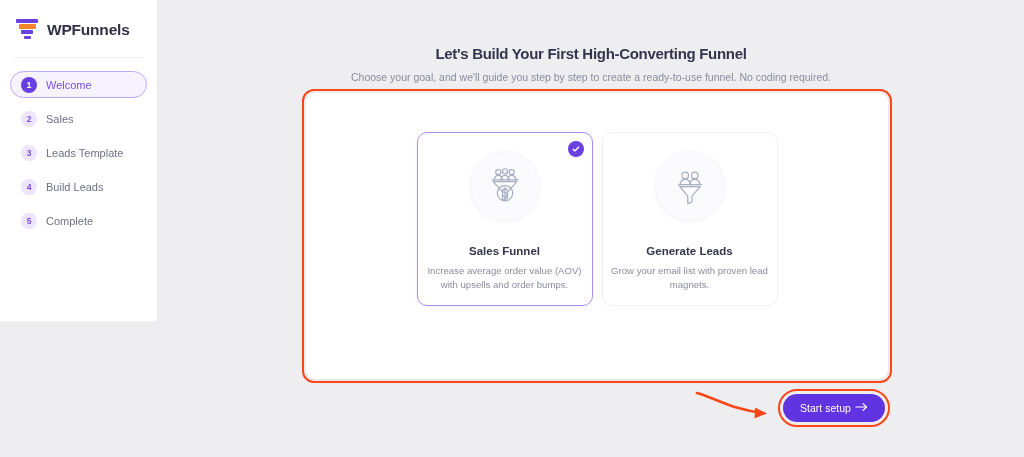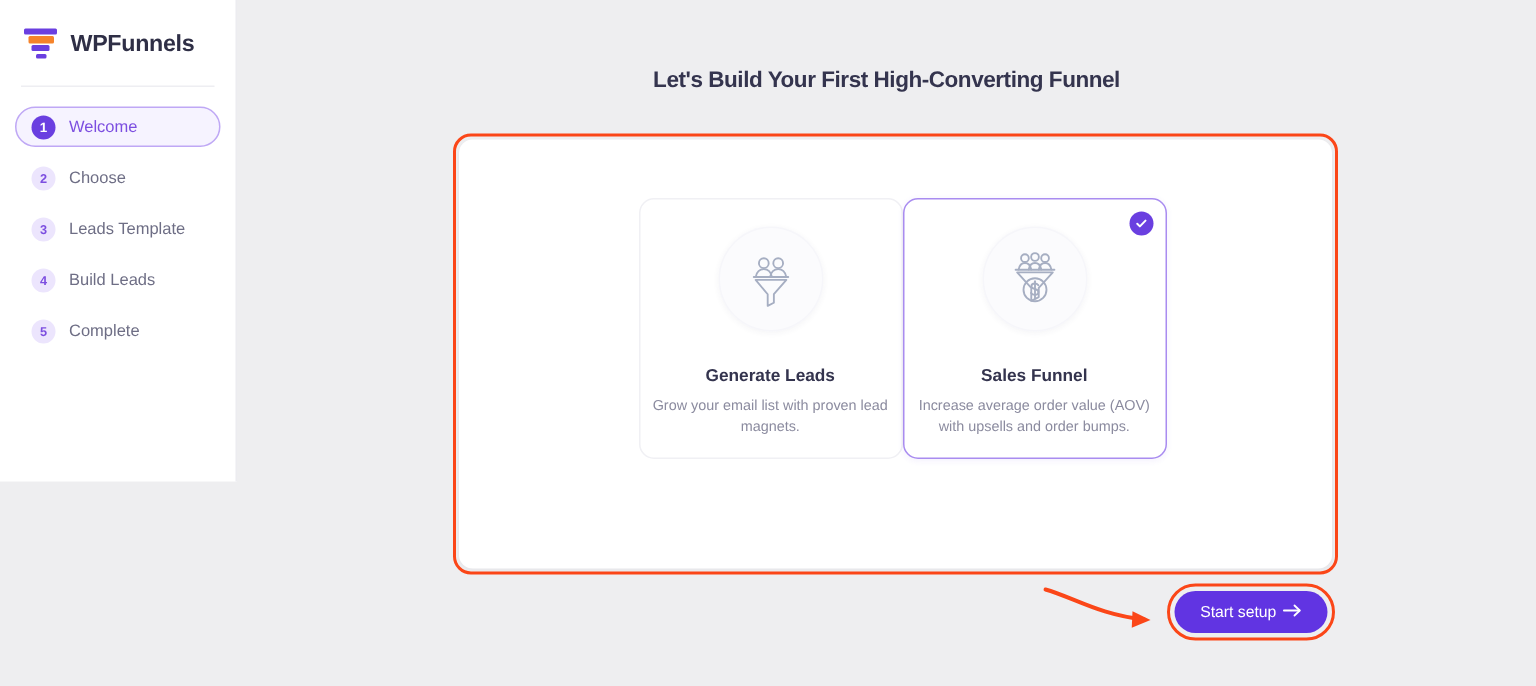--- a/index.html
+++ b/index.html
@@ -323,21 +323,21 @@
 
     <nav class="steps">
 
       <div class="step active">
         <span class="step-badge">1</span>
         <span class="step-label">Welcome</span>
       </div>
 
       <div class="step">
         <span class="step-badge">2</span>
-        <span class="step-label">Choose</span>
+        <span class="step-label">Sales</span>
       </div>
 
       <div class="step">
         <span class="step-badge">3</span>
         <span class="step-label">Leads Template</span>
       </div>
 
       <div class="step">
         <span class="step-badge">4</span>
         <span class="step-label">Build Leads</span>
@@ -347,43 +347,27 @@
         <span class="step-badge">5</span>
         <span class="step-label">Complete</span>
       </div>
 
     </nav>
   </aside>
 
   <main class="main">
 
     <h1 class="headline">Let's Build Your First High-Converting Funnel</h1>
+    <p class="subhead">Choose your goal, and we'll guide you step by step to create a ready-to-use funnel. No coding required.</p>
 
     <div class="panel-annot"></div>
 
     <section class="panel">
 
       <div class="cards">
-
-        <div class="card plain">
-
-          <span class="icon-circle">
-            <svg width="46" height="46" viewBox="0 0 48 48" fill="none" stroke="#a6aec2" stroke-width="1.3" stroke-linecap="round" stroke-linejoin="round">
-              <circle cx="19" cy="13" r="3.4"></circle>
-              <circle cx="29" cy="13" r="3.4"></circle>
-              <path d="M13.4 22.5c0.7-3.7 2.8-5.4 5.6-5.4s4.9 1.7 5.6 5.4"></path>
-              <path d="M23.4 22.5c0.7-3.7 2.8-5.4 5.6-5.4s4.9 1.7 5.6 5.4"></path>
-              <path d="M12 22.6h24"></path>
-              <path d="M13.3 24.6h21.4L26 34.6v5.9l-4.3 2.2v-8.1L13.3 24.6z"></path>
-            </svg>
-          </span>
-
-          <div class="card-title">Generate Leads</div>
-          <div class="card-desc">Grow your email list with proven lead magnets.</div>
-        </div>
 
         <div class="card selected">
 
           <span class="card-check">
             <svg width="10" height="10" viewBox="0 0 12 12">
               <path d="M2.6 6.2 L4.7 8.3 L9.2 3.7" fill="none" stroke="#ffffff" stroke-width="1.6" stroke-linecap="round" stroke-linejoin="round"></path>
             </svg>
           </span>
 
           <span class="icon-circle">
@@ -399,20 +383,37 @@
               <circle cx="24" cy="31.5" r="8"></circle>
               <path d="M26.3 28.3c-0.6-0.8-1.5-1.2-2.5-1.2-1.4 0-2.3 0.8-2.3 1.9 0 2.6 4.9 1.3 4.9 4 0 1.2-1 2-2.5 2-1.1 0-2.1-0.5-2.7-1.3"></path>
               <path d="M24 25.6v12"></path>
             </svg>
           </span>
 
           <div class="card-title">Sales Funnel</div>
           <div class="card-desc">Increase average order value (AOV) with upsells and order bumps.</div>
         </div>
 
+        <div class="card plain">
+
+          <span class="icon-circle">
+            <svg width="46" height="46" viewBox="0 0 48 48" fill="none" stroke="#a6aec2" stroke-width="1.3" stroke-linecap="round" stroke-linejoin="round">
+              <circle cx="19" cy="13" r="3.4"></circle>
+              <circle cx="29" cy="13" r="3.4"></circle>
+              <path d="M13.4 22.5c0.7-3.7 2.8-5.4 5.6-5.4s4.9 1.7 5.6 5.4"></path>
+              <path d="M23.4 22.5c0.7-3.7 2.8-5.4 5.6-5.4s4.9 1.7 5.6 5.4"></path>
+              <path d="M12 22.6h24"></path>
+              <path d="M13.3 24.6h21.4L26 34.6v5.9l-4.3 2.2v-8.1L13.3 24.6z"></path>
+            </svg>
+          </span>
+
+          <div class="card-title">Generate Leads</div>
+          <div class="card-desc">Grow your email list with proven lead magnets.</div>
+        </div>
+
       </div>
 
 
     </section>
 
     <svg class="arrow-annot" viewBox="0 0 92 36">
       <path d="M4 5 C 22 10, 40 22, 70 25" fill="none" stroke="#fb4618" stroke-width="2.6" stroke-linecap="round"></path>
       <path d="M62 19.5 L74 25.4 L61.5 30.5 Z" fill="#fb4618"></path>
     </svg>
 

